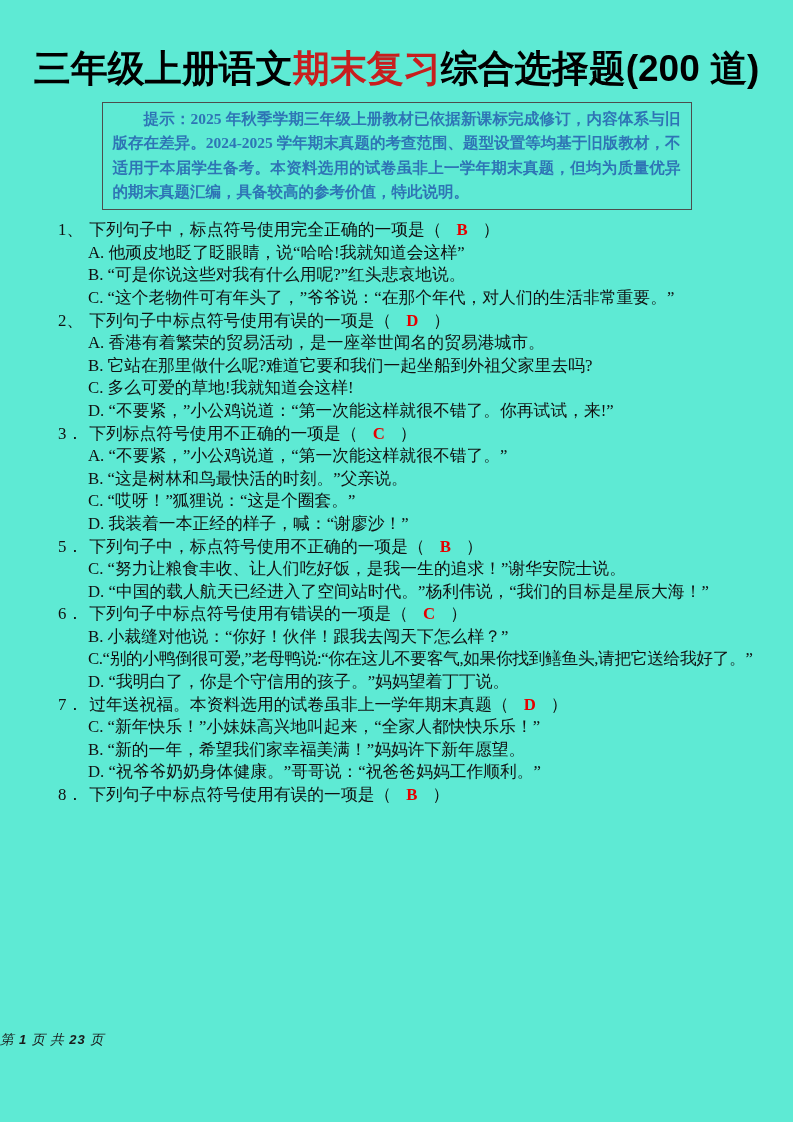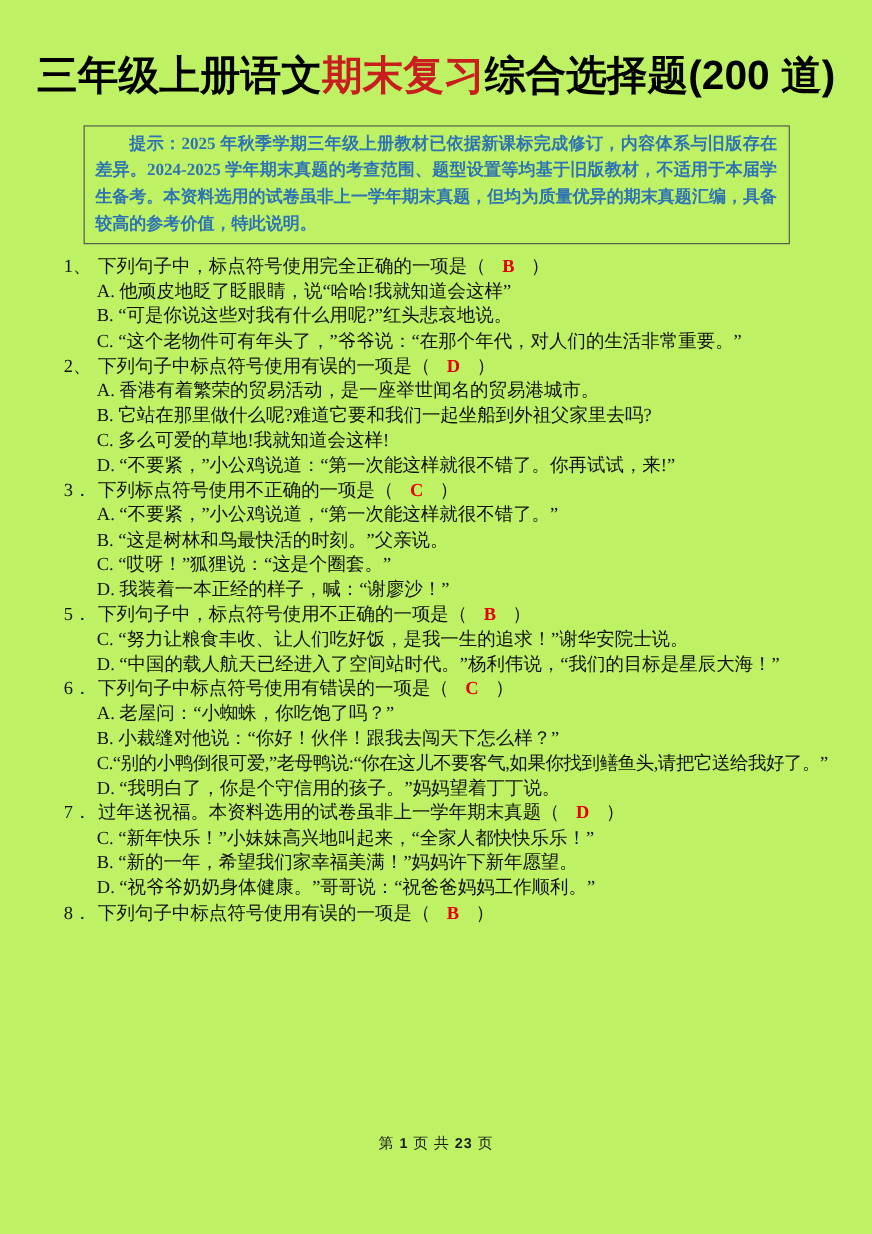--- a/index.html
+++ b/index.html
@@ -4,37 +4,37 @@
 <style>
   * { margin: 0; padding: 0; box-sizing: border-box; }
   html, body { background: #ffffff; }
   body {
     width: 793px; height: 1122px;
     position: relative;
     overflow: hidden;
     font-family: "Liberation Serif", "DejaVu Serif", serif;
     color: #111111;
   }
-  .page { position: absolute; inset: 0; background: #bef264; }
+  .page { position: absolute; inset: 0; background: #5eead4; }
 
   .title {
     margin-top: 44px;
     text-align: center;
     font-family: "Liberation Sans", "DejaVu Sans", sans-serif;
     font-weight: bold;
     font-size: 37px;
     letter-spacing: 0px;
     color: #000000;
     white-space: nowrap;
   }
   .title .red { color: #c81e1e; }
 
   .notice {
-    width: 642px;
-    margin: 20px auto 9px auto;
+    width: 590px;
+    margin: 8px auto 9px auto;
     border: 1.5px solid #4d4d4d;
     padding: 4px 10px 5px 10px;
   }
   .notice-text {
     color: #2e74b5;
     font-size: 15.5px;
     line-height: 24.3px;
     text-align: justify;
     text-indent: 2em;
     font-weight: 600;
@@ -56,24 +56,24 @@
   .opt {
     padding-left: 30px;
     white-space: nowrap;
   }
   .opt.tight { letter-spacing: -0.4px; }
 
   .footer {
     position: absolute;
     top: 1031px; left: 0;
     width: 100%;
-    text-align: center;
     font-size: 13.5px;
     color: #1a1a1a;
     letter-spacing: 1px;
+    font-style: italic;
   }
   .footer .num { font-weight: bold; font-family: "Liberation Sans", sans-serif; font-size: 13px; }
 </style>
 </head>
 <body>
 
 <div class="page">
 
   <h1 class="title"><span>三年级上册语文</span><span class="red">期末复习</span><span>综合选择题(200 道)</span></h1>
 
@@ -108,21 +108,20 @@
 
 
     <div class="q">
       <div class="stem"><span class="qnum">5．</span><span>下列句子中，标点符号使用不正确的一项是（</span><span class="ans">B</span><span>）</span></div>
       <div class="opt">C. “努力让粮食丰收、让人们吃好饭，是我一生的追求！”谢华安院士说。</div>
       <div class="opt">D. “中国的载人航天已经进入了空间站时代。”杨利伟说，“我们的目标是星辰大海！”</div>
     </div>
 
     <div class="q">
       <div class="stem"><span class="qnum">6．</span><span>下列句子中标点符号使用有错误的一项是（</span><span class="ans">C</span><span>）</span></div>
-      <div class="opt">A. 老屋问：“小蜘蛛，你吃饱了吗？”</div>
       <div class="opt">B. 小裁缝对他说：“你好！伙伴！跟我去闯天下怎么样？”</div>
       <div class="opt tight">C.“别的小鸭倒很可爱,”老母鸭说:“你在这儿不要客气,如果你找到鳝鱼头,请把它送给我好了。”</div>
       <div class="opt">D. “我明白了，你是个守信用的孩子。”妈妈望着丁丁说。</div>
     </div>
 
     <div class="q">
       <div class="stem"><span class="qnum">7．</span><span>过年送祝福。本资料选用的试卷虽非上一学年期末真题（</span><span class="ans">D</span><span>）</span></div>
       <div class="opt">C. “新年快乐！”小妹妹高兴地叫起来，“全家人都快快乐乐！”</div>
       <div class="opt">B. “新的一年，希望我们家幸福美满！”妈妈许下新年愿望。</div>
       <div class="opt">D. “祝爷爷奶奶身体健康。”哥哥说：“祝爸爸妈妈工作顺利。”</div>

